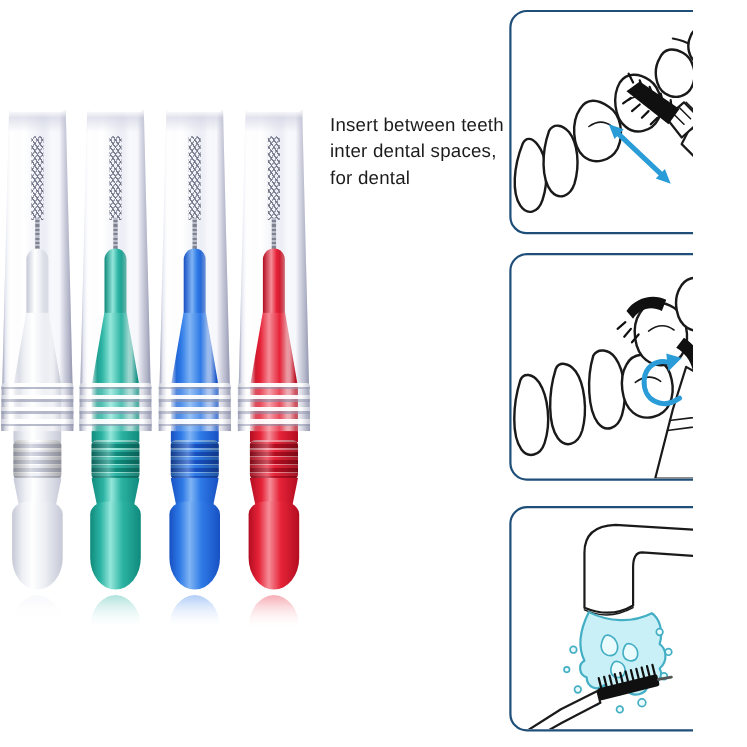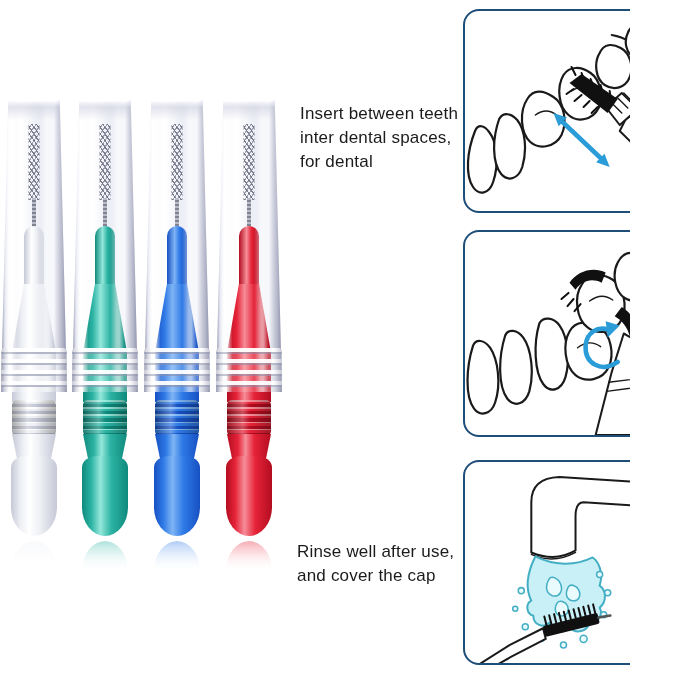--- a/index.html
+++ b/index.html
@@ -137,22 +137,20 @@
     <div class="rim"></div>
     <div class="ribs"></div>
     <div class="waist"></div>
     <div class="grip"></div>
     <div class="refl"></div>
   </div>
 
   <p class="instruction" id="ins-0">Insert between teeth
 inter dental spaces,
 for dental</p>
-  <p class="instruction" id="ins-2">Rinse well after use,
-and cover the cap</p>
 
   <div class="panel" id="panel-0">
     <svg viewBox="0 0 206 200" preserveAspectRatio="none">
       <path class="line" d="M146,24 C170,28 182,46 184,74 C186,110 180,150 166,196"></path>
       <g>
         <path class="tooth" d="M10,120 C2,140 0,164 8,176 C14,185 24,183 28,171 C34,153 32,131 24,121 C19,114 13,113 10,120 Z"></path>
         <path class="tooth" d="M34,108 C27,128 27,152 36,163 C43,171 53,168 57,156 C62,139 60,119 52,109 C46,102 38,101 34,108 Z"></path>
         <path class="tooth" d="M62,88 C54,100 55,122 65,131 C74,139 90,136 96,124 C102,111 99,93 88,86 C78,79 68,78 62,88 Z"></path>
         <path class="thin" d="M70,104 q11,-8 21,0"></path>
         <path class="tooth" d="M98,64 C91,76 93,96 103,104 C112,112 127,109 133,97 C138,86 135,69 125,62 C115,55 104,55 98,64 Z"></path>

